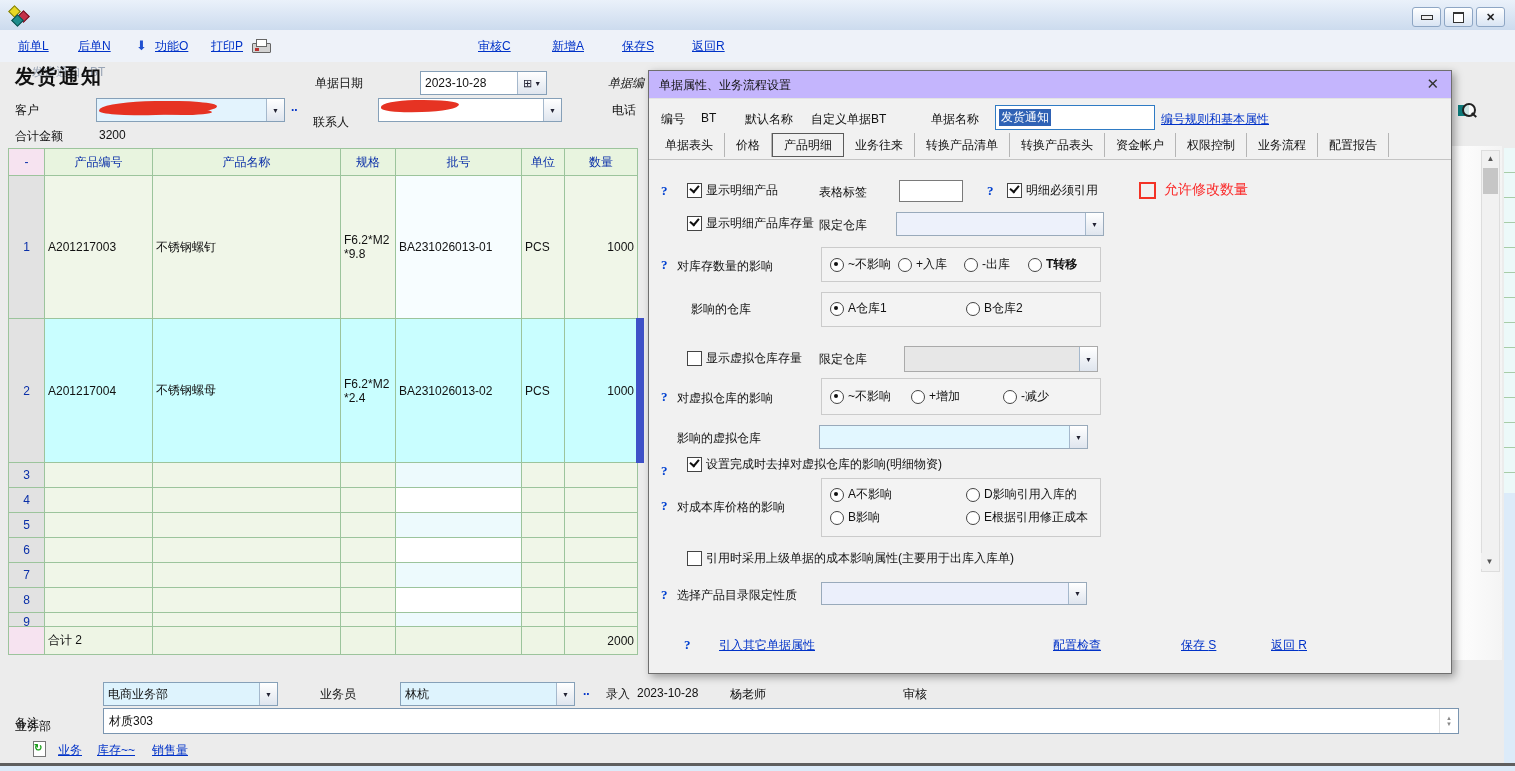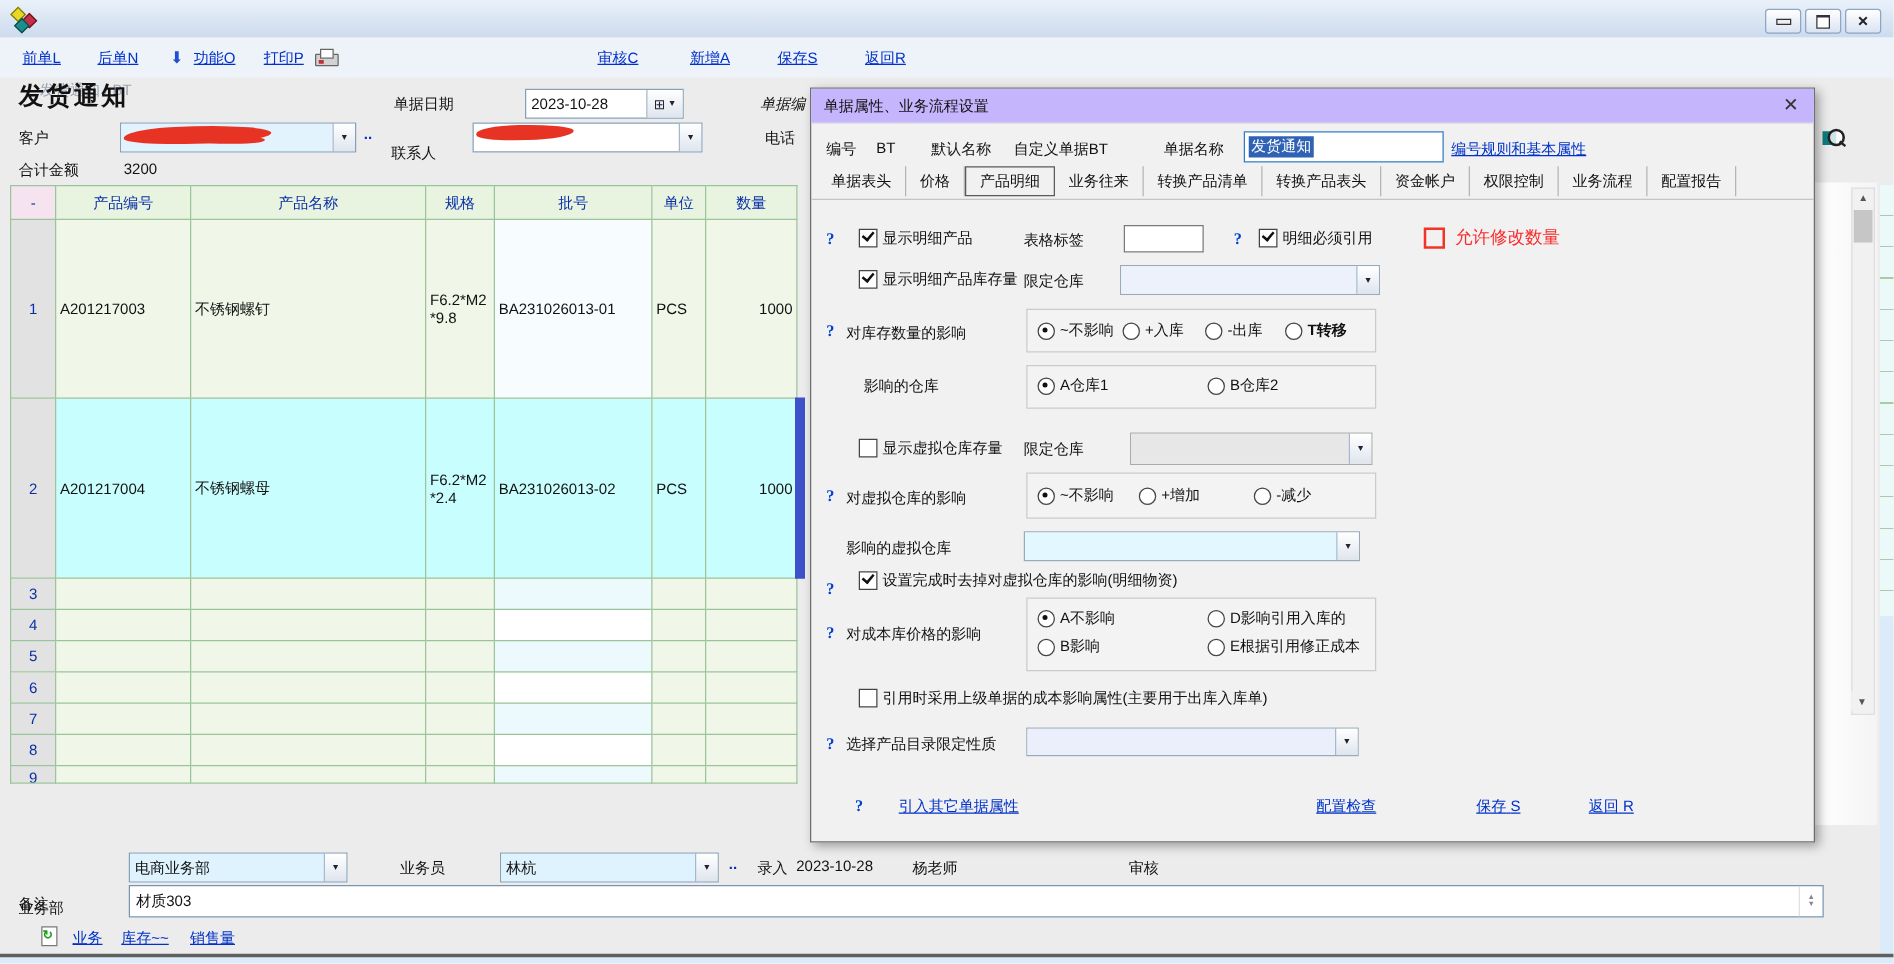--- a/index.html
+++ b/index.html
@@ -238,20 +238,29 @@
           <td class="num" style="padding:0;">
             <div class="clip9">9</div>
           </td>
           <td class="g"></td>
           <td class="g"></td>
           <td class="g"></td>
           <td class="bc"></td>
           <td class="g"></td>
           <td class="g"></td>
         </tr>
+    <tr class="foot" style="height:28px;">
+      <td class="num"></td>
+      <td>合计 2</td>
+      <td></td>
+      <td></td>
+      <td class="bw"></td>
+      <td></td>
+      <td class="qty">2000</td>
+    </tr>
   </tbody>
     </table>
 
   <div class="abs" style="left:636px;top:318px;width:8px;height:145px;background:#3f51c8;"></div>
 
   <div class="abs" style="left:1452px;top:146px;width:50px;height:514px;background:linear-gradient(to right,#ffffff,#f4f4f4);"></div>
   <div class="abs" style="left:1481px;top:150px;width:17px;height:420px;background:#f1f1f1;border:1px solid #ddd;">
     <div style="height:15px;display:flex;align-items:center;justify-content:center;font-size:8px;color:#555;">▲</div>
     <div style="height:26px;background:#c6c6c6;margin:2px 1px;"></div>
   </div>

